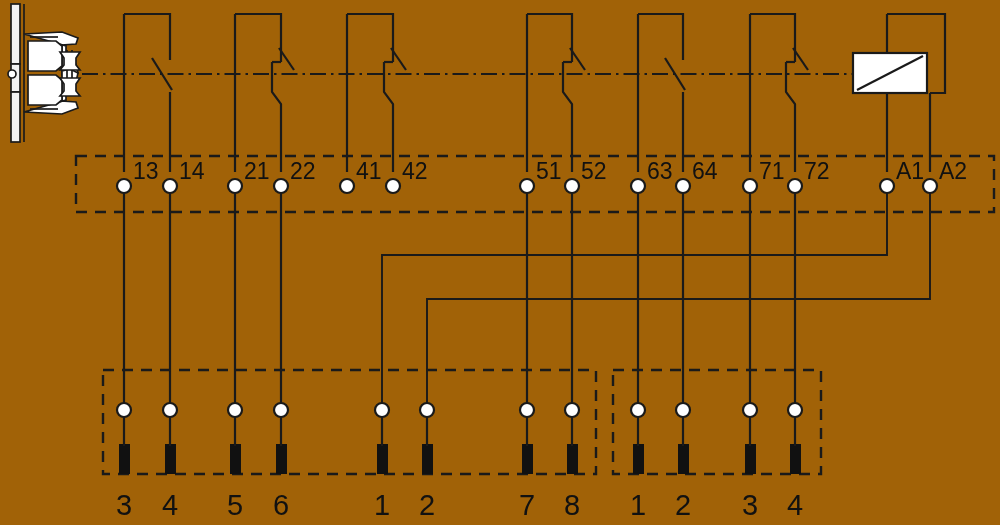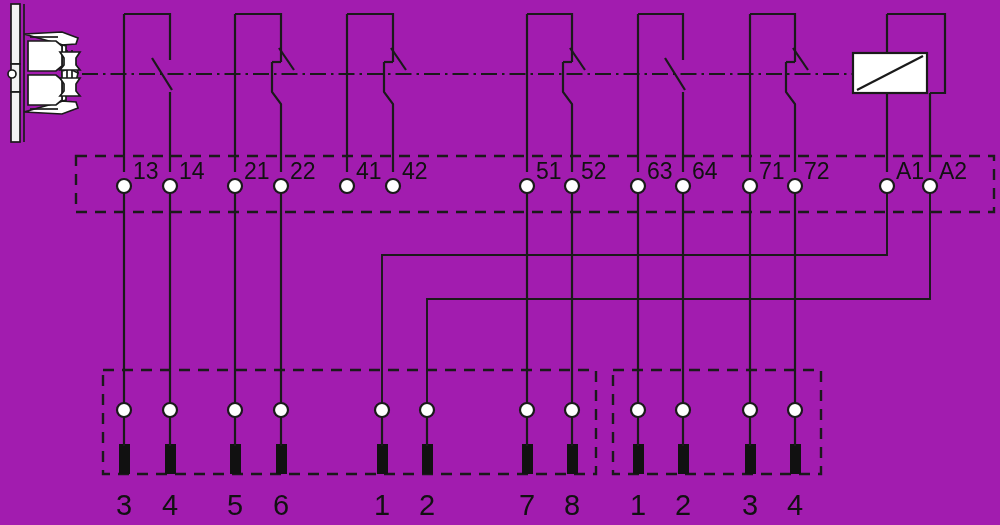--- a/index.html
+++ b/index.html
@@ -8,21 +8,21 @@
     padding: 0;
     background: #ffffff;
   }
   body {
     font-family: "Liberation Sans", sans-serif;
   }
   #diagram-root {
     position: relative;
     width: 1000px;
     height: 525px;
-    background: #a21caf;
+    background: #a16207;
     overflow: hidden;
   }
   svg#schematic {
     display: block;
     width: 1000px;
     height: 525px;
   }
   .wire {
     stroke: #1a1a1a;
     stroke-width: 2.2;

